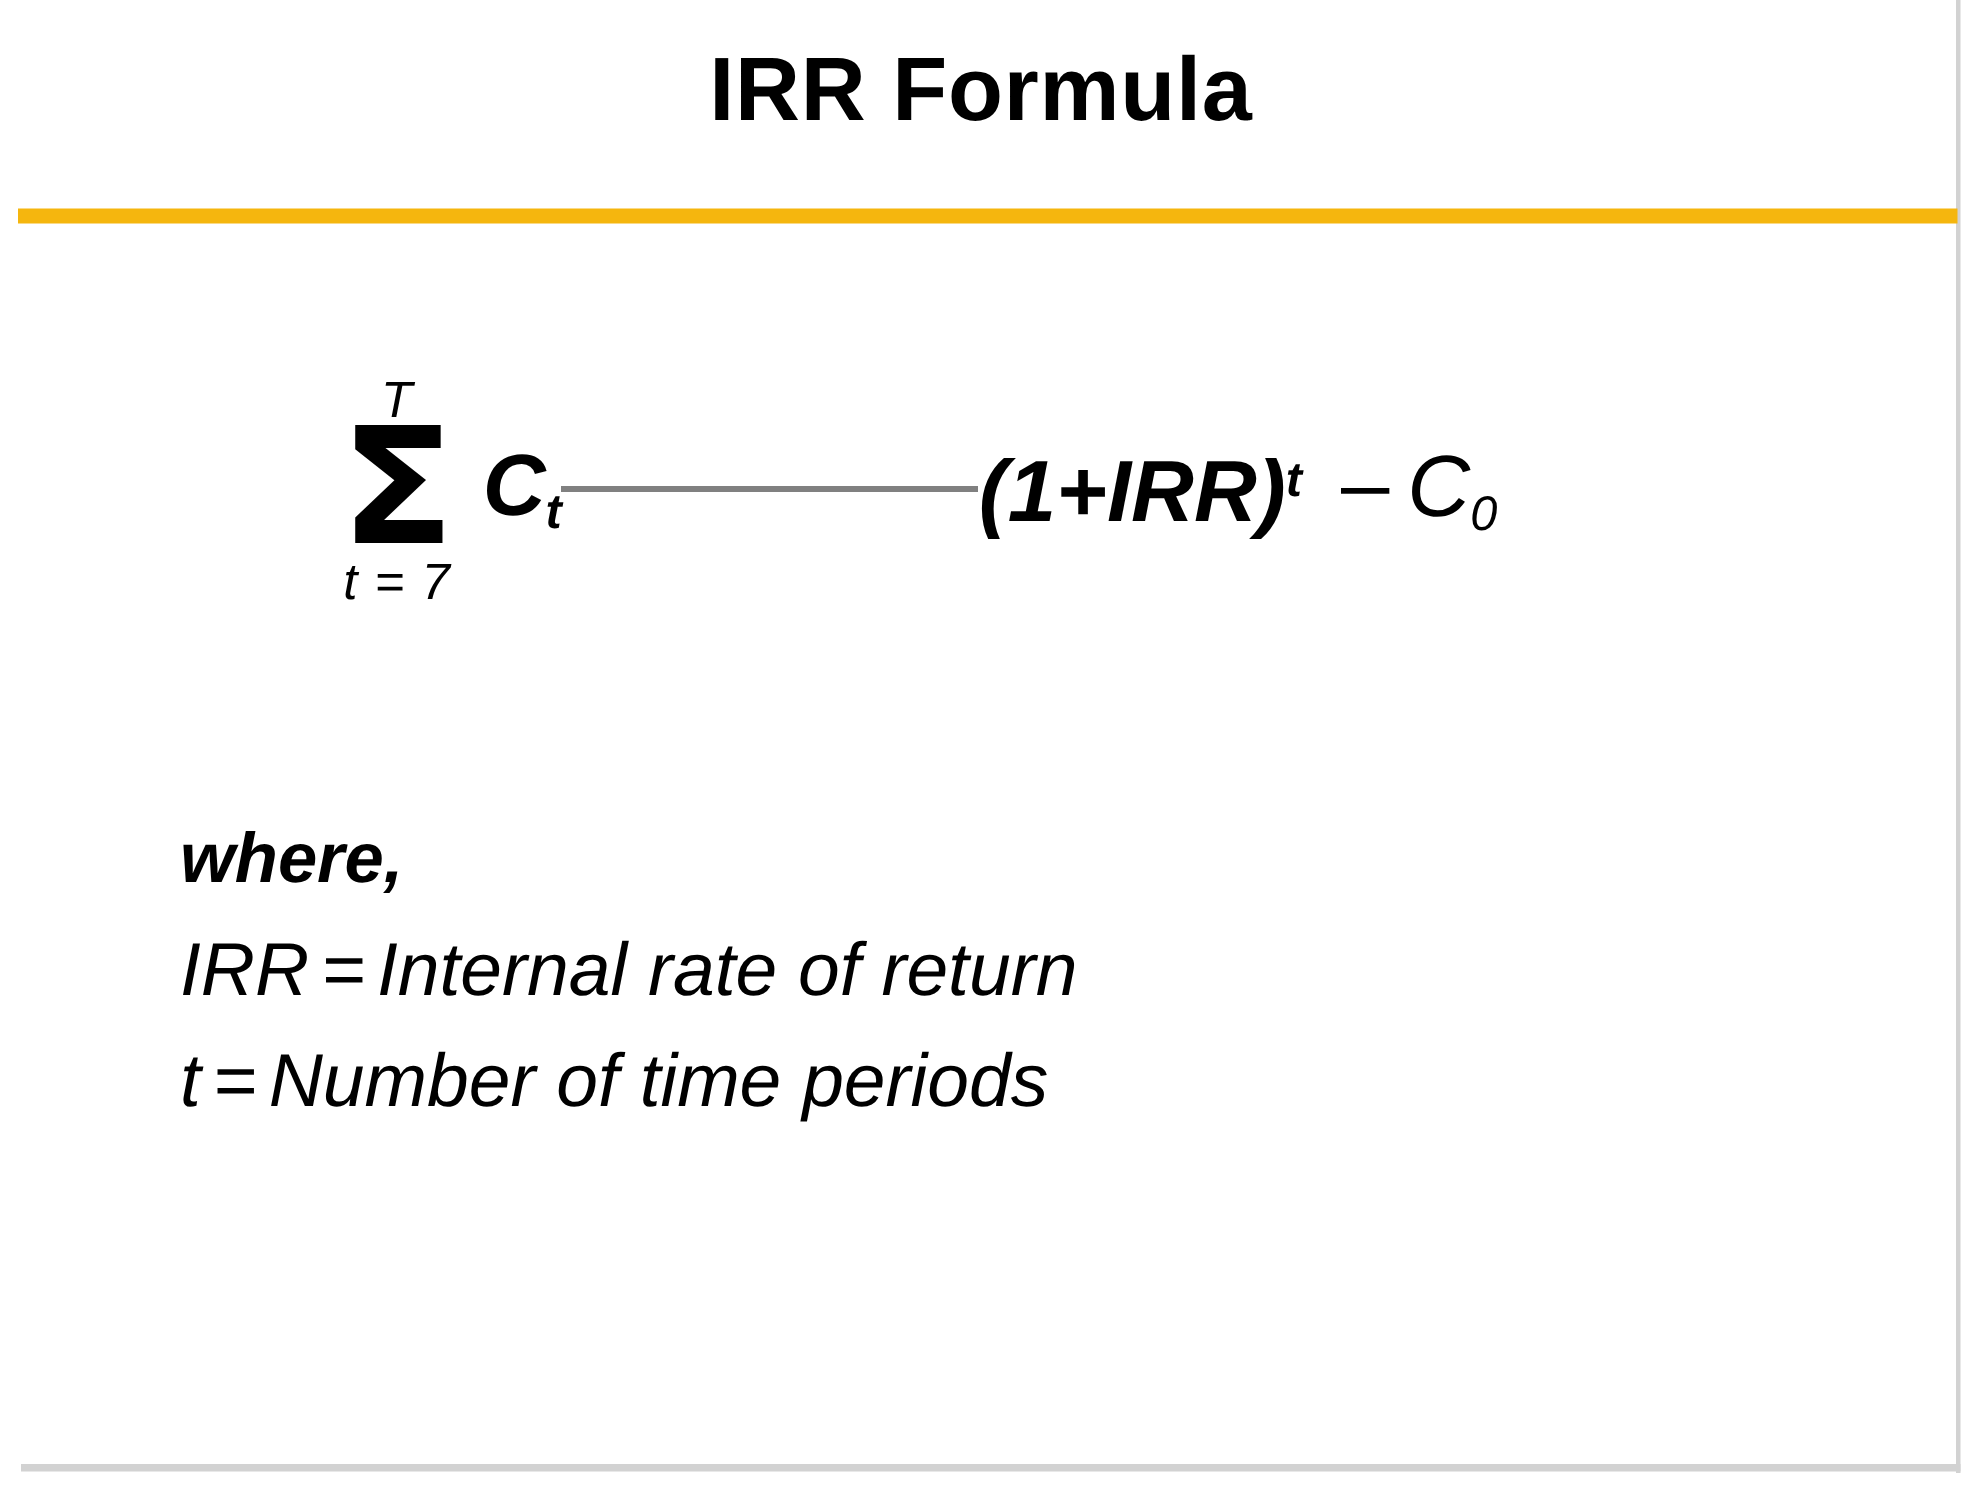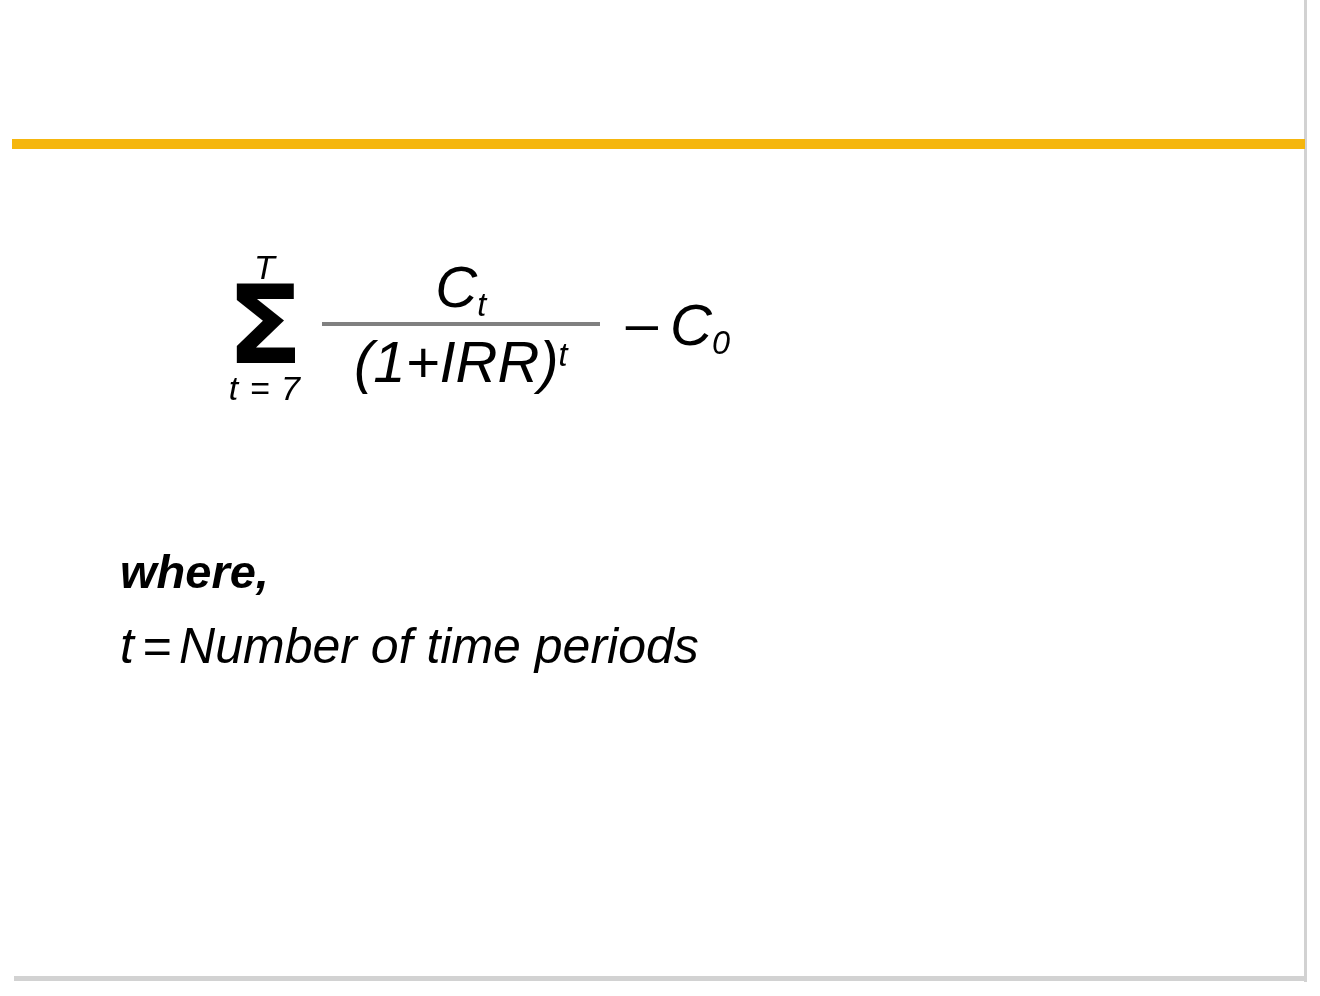--- a/index.html
+++ b/index.html
@@ -105,25 +105,26 @@
     font-weight: bold;
     font-size: 108px;
     line-height: 0.82;
     font-family: "DejaVu Sans", sans-serif;
     transform: scaleX(1.04);
   }
 
   
   .fraction {
     display: inline-flex;
-    flex-direction: column;
+    flex-direction: row;
     align-items: center;
     margin: 0 6px 0 14px;
     position: relative;
     top: 1px;
+    font-weight: bold;
   }
   .frac-num {
     font-size: 58px;
     line-height: 1.05;
     padding-bottom: 4px;
   }
   .frac-bar {
     width: 278px;
     height: 4px;
     background: #808080;
@@ -175,20 +176,23 @@
   .def-line .eq { padding: 0 8px; }
 </style>
 </head>
 <body>
 
 <div id="slide">
 
   <div class="edge-right" style="background: rgb(210, 210, 210);"></div>
   <div class="edge-bottom" style="background: rgb(210, 210, 210);"></div>
 
+  <div id="title-area">
+    <span id="page-title">IRR Formula</span>
+  </div>
   <div id="title-rule" style="background: rgb(245, 182, 14);"></div>
 
   <div id="formula">
 
 
     <span class="sigma-block">
       <span class="sigma-lim upper">T</span>
       <span class="sigma-glyph">Σ</span>
       <span class="sigma-lim lower">t = 7</span>
     </span>
@@ -203,20 +207,23 @@
 
     <span class="c-zero"><span>C</span><sub>0</sub></span>
   </div>
 
   <div id="where-block">
 
     <div class="where-lead">where,</div>
 
 
 
+    <div class="def-line">
+      <span class="sym"><span>IRR</span><sub></sub></span><span class="eq">=</span><span>Internal rate of return</span>
+    </div>
 
     <div class="def-line">
       <span class="sym"><span>t</span><sub></sub></span><span class="eq">=</span><span>Number of time periods</span>
     </div>
 
   </div>
 
 </div>
 
 </body></html>

